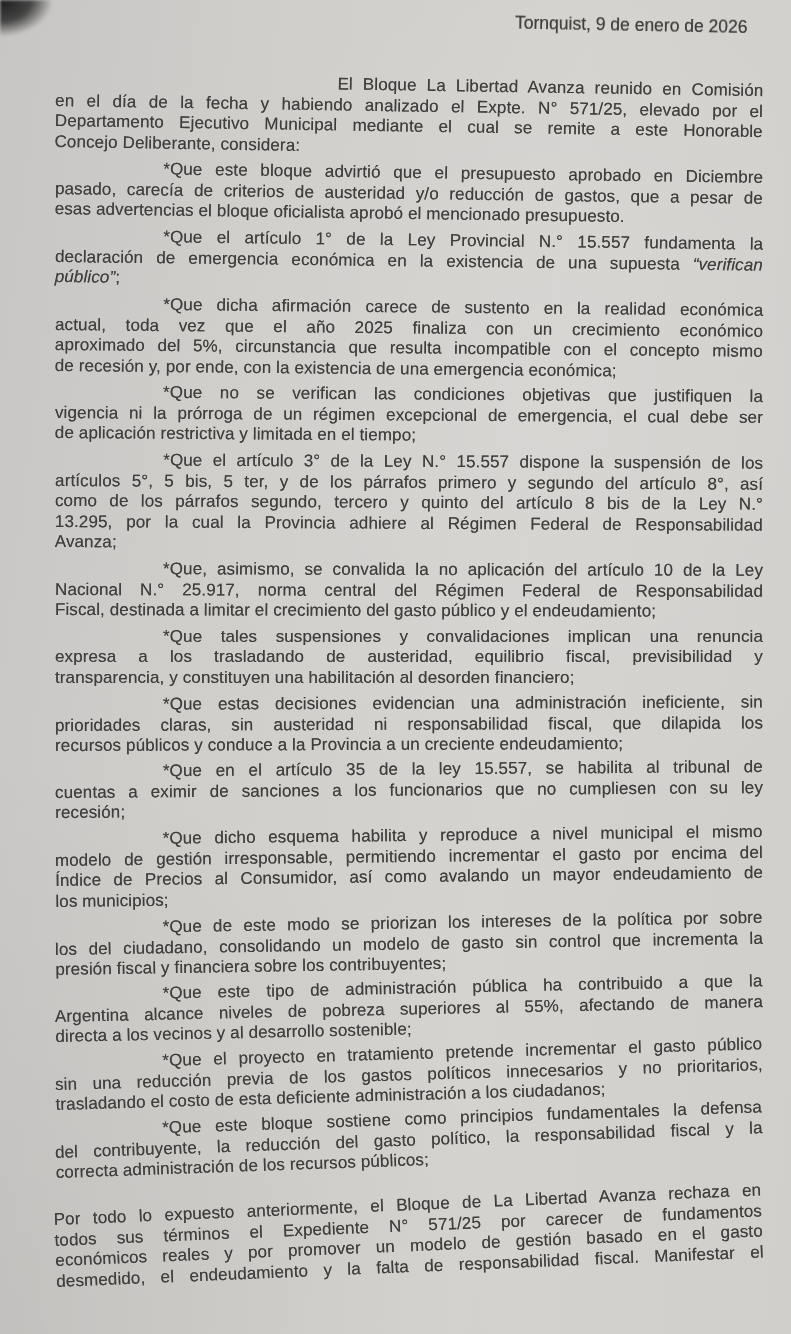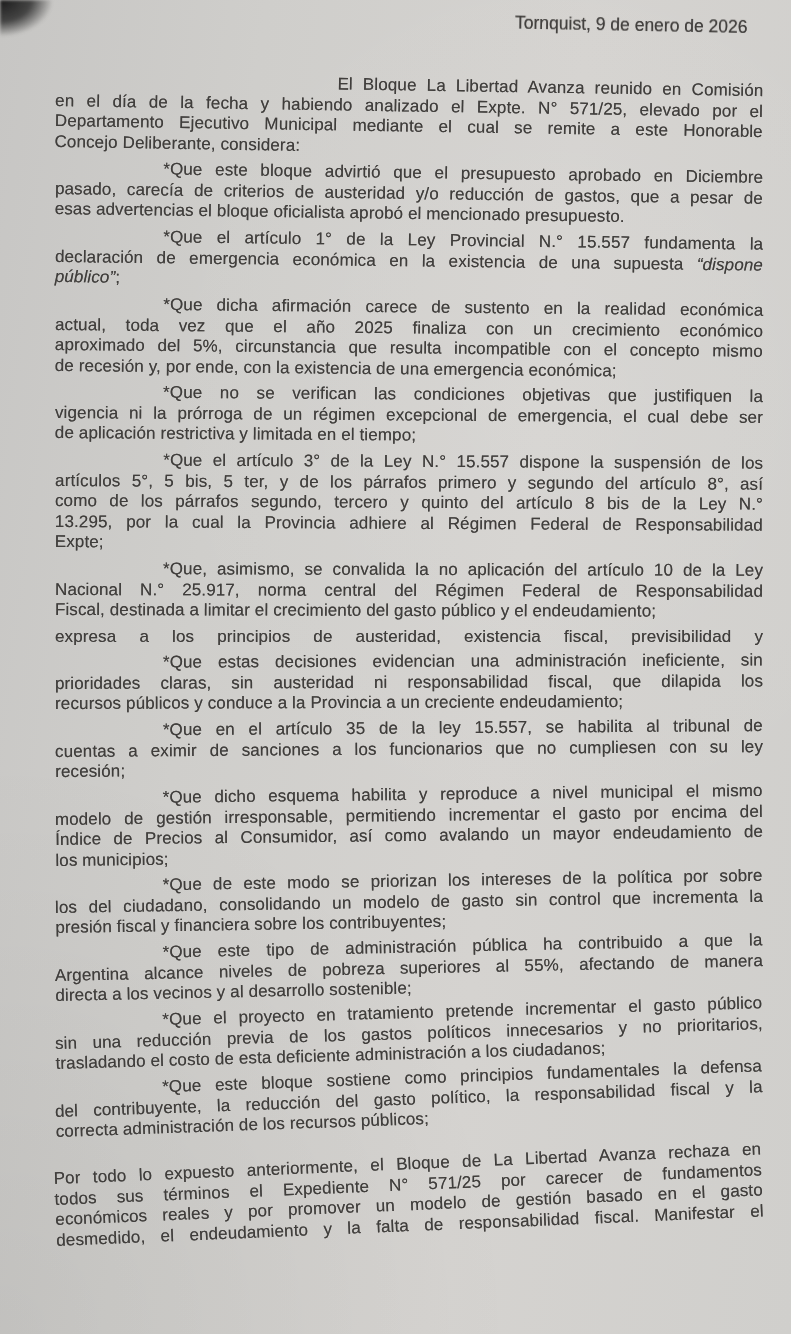--- a/index.html
+++ b/index.html
@@ -62,48 +62,50 @@
           <span class="line"><span class="">Departamento Ejecutivo Municipal mediante el cual se remite a este Honorable</span></span>
           <span class="line last"><span class="">Concejo Deliberante, considera:</span></span>
         </p>
         <p class="para considerando" style="transform: rotate(0.8deg);">
           <span class="line first"><span class="">*Que este bloque advirtió que el presupuesto aprobado en Diciembre</span></span>
           <span class="line"><span class="">pasado, carecía de criterios de austeridad y/o reducción de gastos, que a pesar de</span></span>
           <span class="line last"><span class="">esas advertencias el bloque oficialista aprobó el mencionado presupuesto.</span></span>
         </p>
         <p class="para considerando" style="transform: rotate(0.7deg);">
           <span class="line first"><span class="">*Que el artículo 1° de la Ley Provincial N.° 15.557 fundamenta la</span></span>
-          <span class="line"><span class="">declaración de emergencia económica en la existencia de una supuesta </span><span class="em">“dispone</span></span>
+          <span class="line"><span class="">declaración de emergencia económica en la existencia de una supuesta </span><span class="em">“verifican</span></span>
           <span class="line last"><span class="em">público”</span><span class="">;</span></span>
         </p>
         <p class="para considerando" style="transform: rotate(0.55deg);">
           <span class="line first"><span class="">*Que dicha afirmación carece de sustento en la realidad económica</span></span>
           <span class="line"><span class="">actual, toda vez que el año 2025 finaliza con un crecimiento económico</span></span>
           <span class="line"><span class="">aproximado del 5%, circunstancia que resulta incompatible con el concepto mismo</span></span>
           <span class="line last"><span class="">de recesión y, por ende, con la existencia de una emergencia económica;</span></span>
         </p>
         <p class="para considerando" style="transform: rotate(0.4deg);">
           <span class="line first"><span class="">*Que no se verifican las condiciones objetivas que justifiquen la</span></span>
           <span class="line"><span class="">vigencia ni la prórroga de un régimen excepcional de emergencia, el cual debe ser</span></span>
           <span class="line last"><span class="">de aplicación restrictiva y limitada en el tiempo;</span></span>
         </p>
         <p class="para considerando" style="transform: rotate(0.3deg);">
           <span class="line first"><span class="">*Que el artículo 3° de la Ley N.° 15.557 dispone la suspensión de los</span></span>
           <span class="line"><span class="">artículos 5°, 5 bis, 5 ter, y de los párrafos primero y segundo del artículo 8°, así</span></span>
           <span class="line"><span class="">como de los párrafos segundo, tercero y quinto del artículo 8 bis de la Ley N.°</span></span>
           <span class="line"><span class="">13.295, por la cual la Provincia adhiere al Régimen Federal de Responsabilidad</span></span>
-          <span class="line last"><span class="">Expte;</span></span>
+          <span class="line last"><span class="">Avanza;</span></span>
         </p>
         <p class="para considerando" style="transform: rotate(0.15deg);">
           <span class="line first"><span class="">*Que, asimismo, se convalida la no aplicación del artículo 10 de la Ley</span></span>
           <span class="line"><span class="">Nacional N.° 25.917, norma central del Régimen Federal de Responsabilidad</span></span>
           <span class="line last"><span class="">Fiscal, destinada a limitar el crecimiento del gasto público y el endeudamiento;</span></span>
         </p>
         <p class="para considerando" style="transform: rotate(0deg);">
-          <span class="line"><span class="">expresa a los principios de austeridad, existencia fiscal, previsibilidad y</span></span>
+          <span class="line first"><span class="">*Que tales suspensiones y convalidaciones implican una renuncia</span></span>
+          <span class="line"><span class="">expresa a los trasladando de austeridad, equilibrio fiscal, previsibilidad y</span></span>
+          <span class="line last"><span class="">transparencia, y constituyen una habilitación al desorden financiero;</span></span>
         </p>
         <p class="para considerando" style="transform: rotate(-0.2deg);">
           <span class="line first"><span class="">*Que estas decisiones evidencian una administración ineficiente, sin</span></span>
           <span class="line"><span class="">prioridades claras, sin austeridad ni responsabilidad fiscal, que dilapida los</span></span>
           <span class="line last"><span class="">recursos públicos y conduce a la Provincia a un creciente endeudamiento;</span></span>
         </p>
         <p class="para considerando" style="transform: rotate(-0.4deg);">
           <span class="line first"><span class="">*Que en el artículo 35 de la ley 15.557, se habilita al tribunal de</span></span>
           <span class="line"><span class="">cuentas a eximir de sanciones a los funcionarios que no cumpliesen con su ley</span></span>
           <span class="line last"><span class="">recesión;</span></span>

